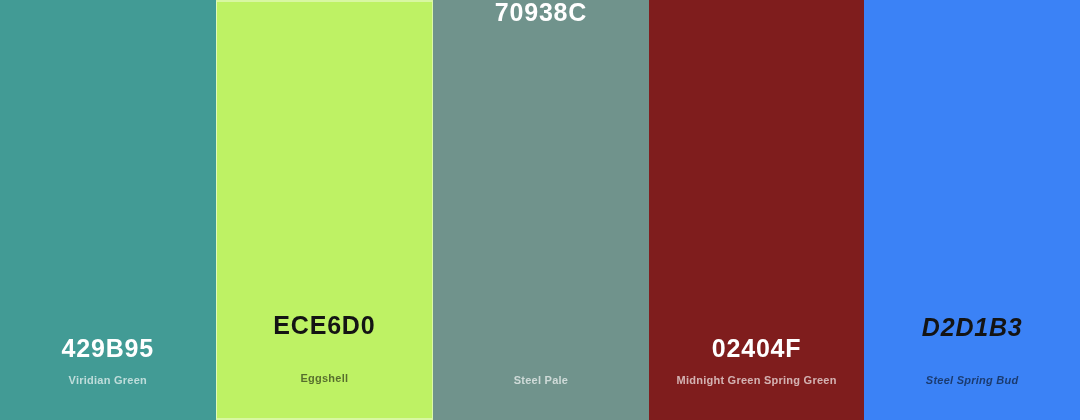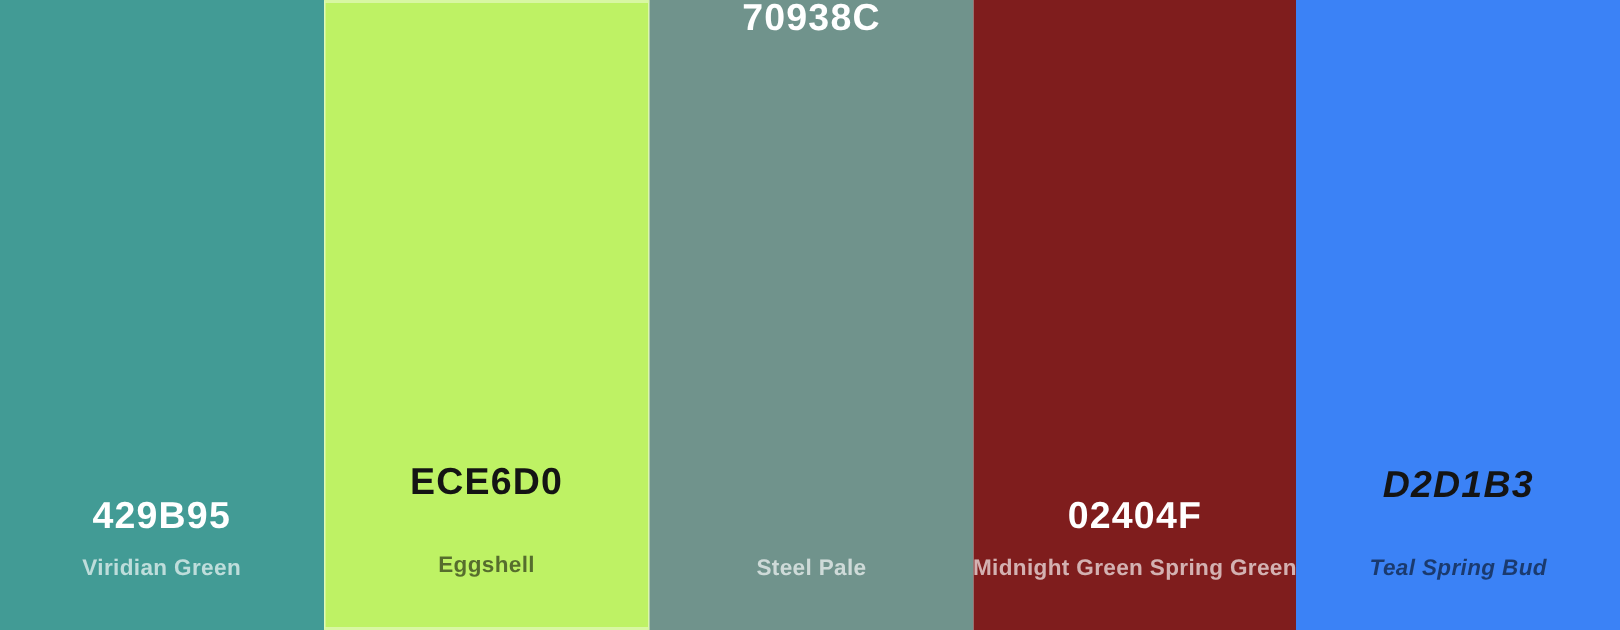--- a/index.html
+++ b/index.html
@@ -47,21 +47,21 @@
   .hex {
     font-size: 25px;
     font-weight: bold;
     letter-spacing: 0.8px;
     line-height: 1;
     margin: 0 0 14px 0;
     white-space: nowrap;
   }
 
   .name {
-    font-size: 15px;
+    font-size: 11px;
     font-weight: bold;
     letter-spacing: 0.25px;
     line-height: 1;
     margin: 0;
     white-space: nowrap;
   }
 
   
   .on-dark .hex  { color: #ffffff; }
   .on-dark .name { color: rgba(255, 255, 255, 0.66); }
@@ -84,15 +84,15 @@
     <div class="swatch on-dark" style="background: rgb(112, 147, 140); justify-content: space-between;">
       <div class="hex">70938C</div>
       <div class="name">Steel Pale</div>
     </div>
     <div class="swatch on-dark" style="background: #7f1d1d;">
       <div class="hex">02404F</div>
       <div class="name">Midnight Green Spring Green</div>
     </div>
     <div class="swatch on-light" style="background: #3b82f6; font-style: italic;">
       <div class="hex">D2D1B3</div>
-      <div class="name">Teal Spring Bud</div>
+      <div class="name">Steel Spring Bud</div>
     </div>
   </div>
 
 </body></html>

